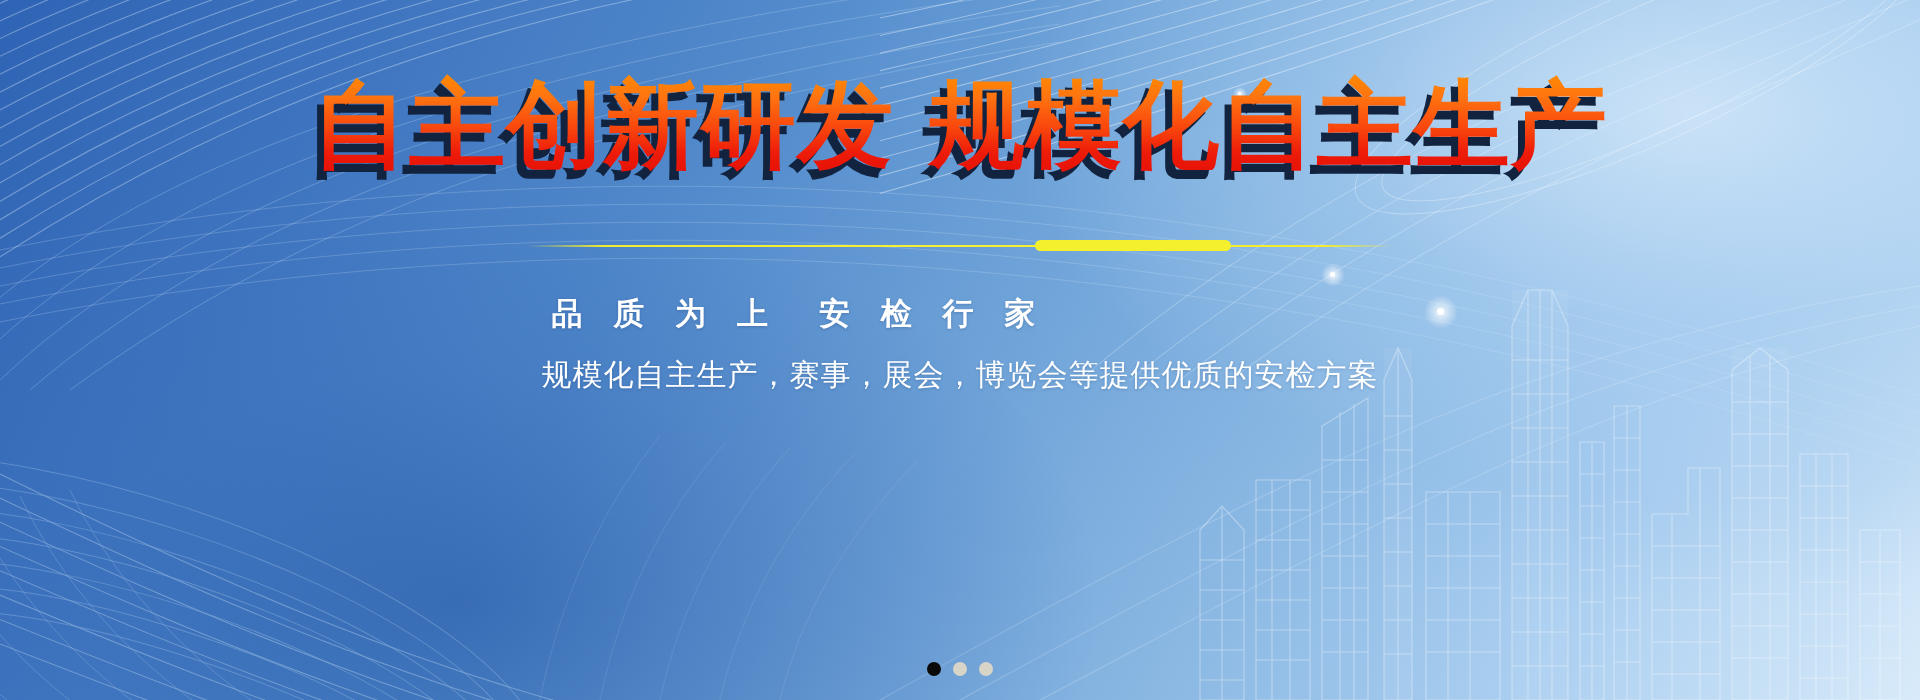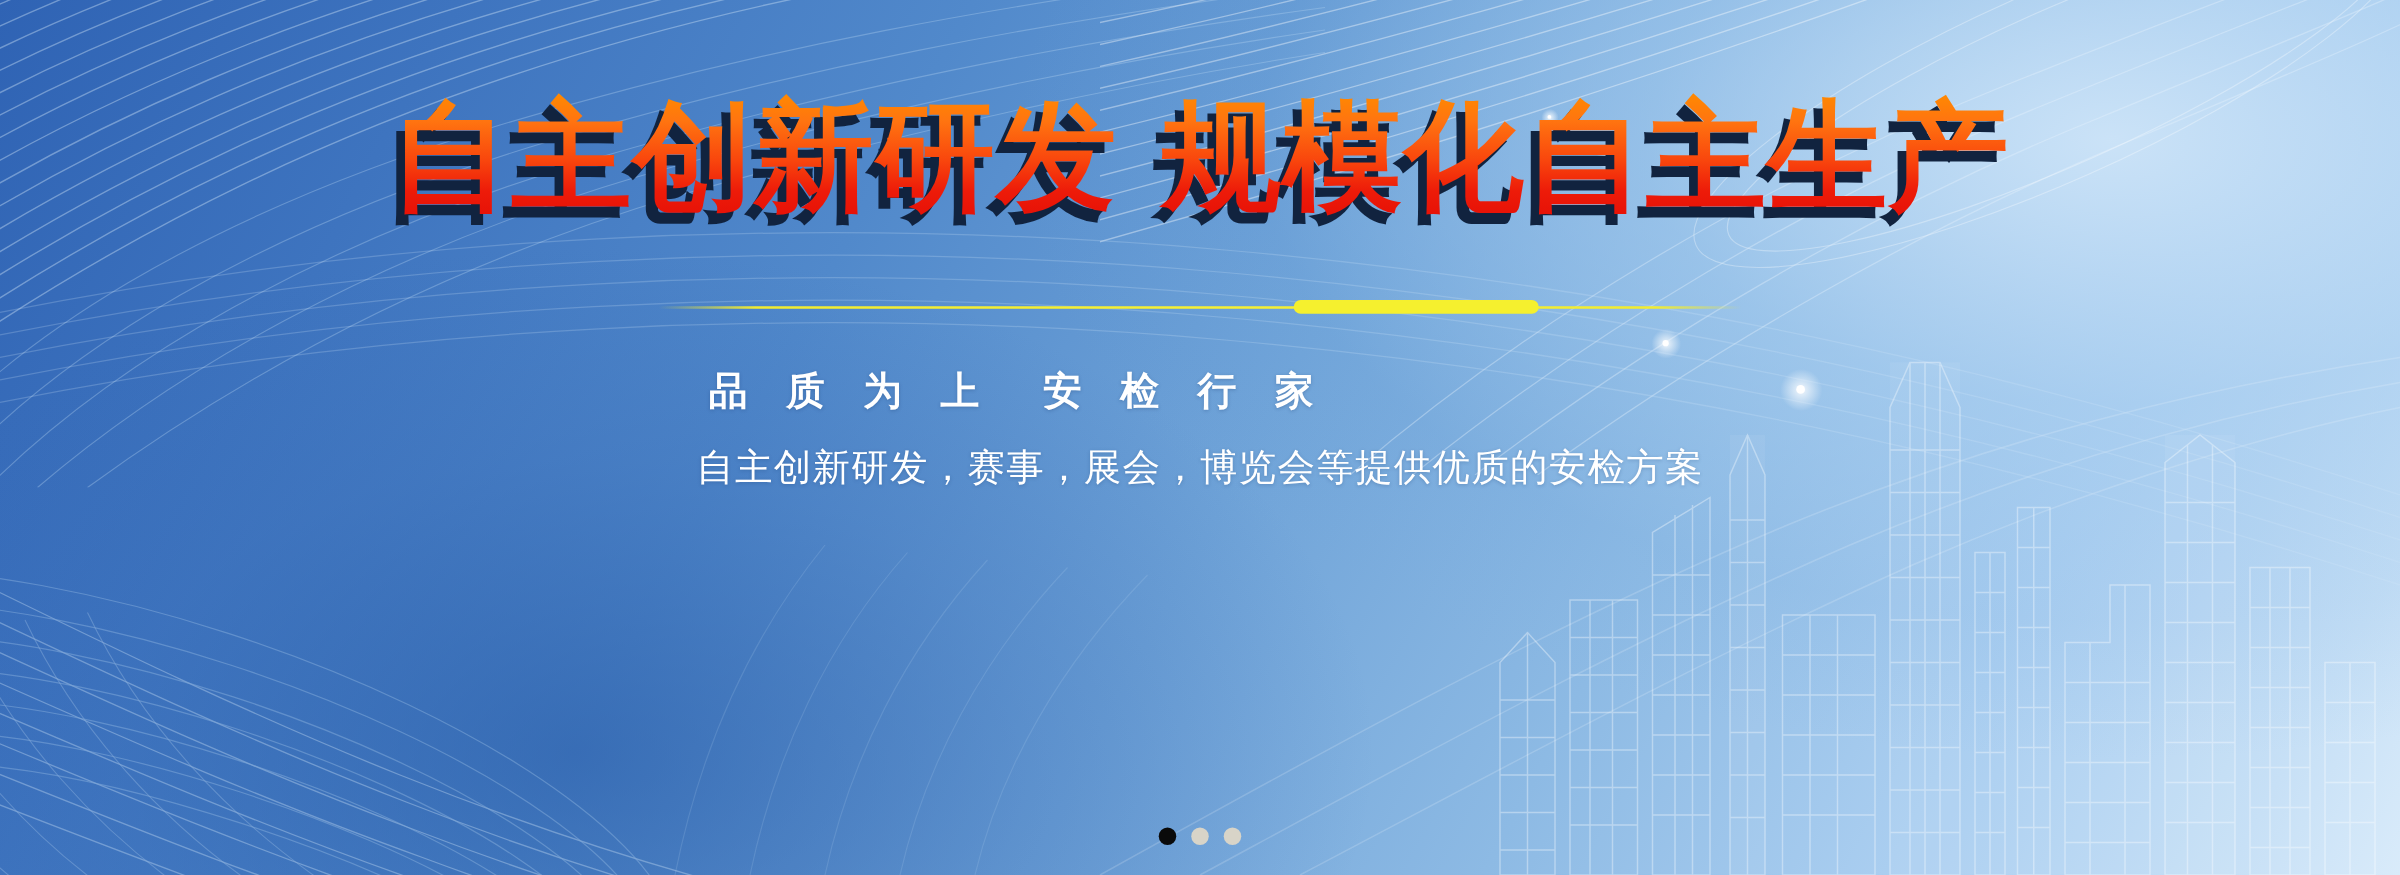--- a/index.html
+++ b/index.html
@@ -298,21 +298,21 @@
       <div class="headline" id="headline-main">自主创新研发 规模化自主生产</div>
     </div>
 
     <div id="divider">
       <div id="divider-line"></div>
       <div id="divider-nub"></div>
     </div>
 
     <div id="slogan-block">
       <div id="slogan-primary">品 质 为 上　安 检 行 家</div>
-      <div id="slogan-secondary">自主创新研发，赛事，展会，博览会等提供优质的安检方案</div>
+      <div id="slogan-secondary">规模化自主生产，赛事，展会，博览会等提供优质的安检方案</div>
     </div>
 
   </div>
 
   <div id="carousel-dots">
     <span class="dot dot-active"></span>
     <span class="dot dot-inactive"></span>
     <span class="dot dot-inactive"></span>
   </div>
 

